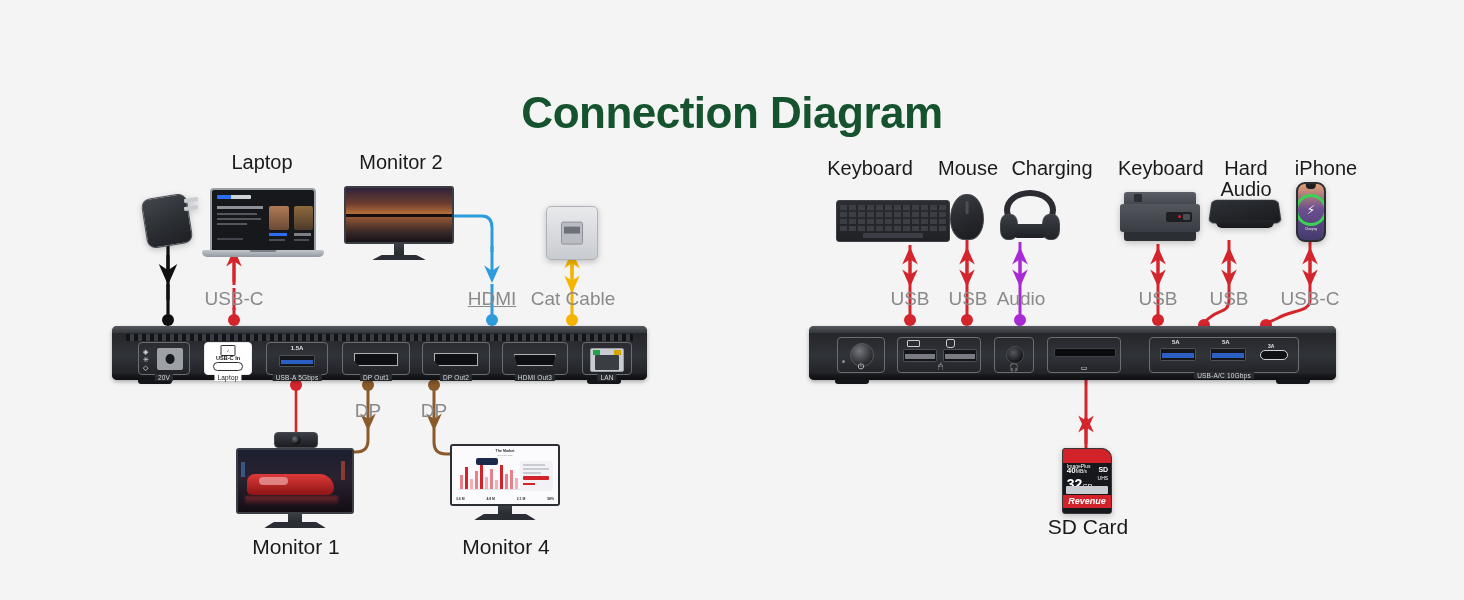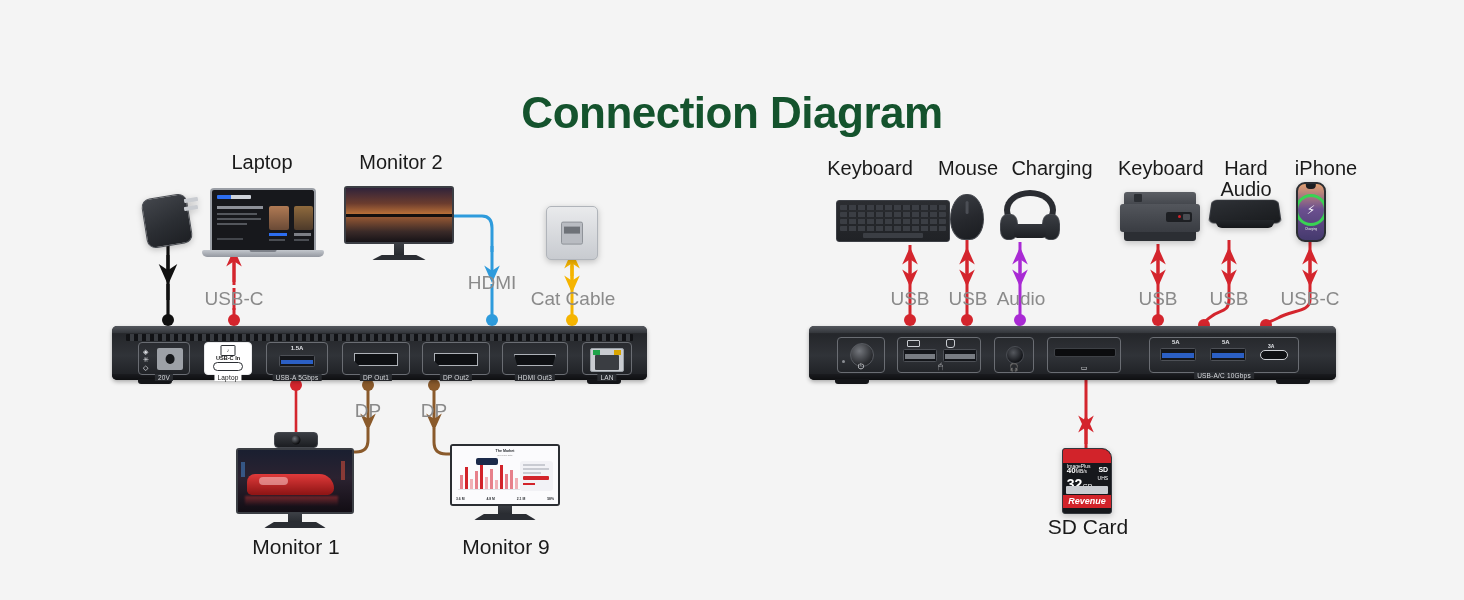--- a/index.html
+++ b/index.html
@@ -356,21 +356,21 @@
     <div class="mon-base" style="left:28px;top:69px;width:54px;height:5px;clip-path:polygon(0 100%,18% 0,82% 0,100% 100%);"></div>
   </div>
 
   <div class="abs wallplate shadow-sm" style="left:546px;top:206px;width:52px;height:54px;">
     <div class="rj">
         <i></i>
       </div>
   </div>
 
   <div class="abs cablelabel" style="left:184px;top:288px;width:100px;">USB-C</div>
-  <div class="abs cablelabel" style="left:442px;top:272px;width:100px;">HDMI</div>
+  <div class="abs cablelabel" style="left:442px;top:288px;width:100px;text-decoration:underline;">HDMI</div>
   <div class="abs cablelabel" style="left:518px;top:288px;width:110px;">Cat Cable</div>
   <div class="abs cablelabel" style="left:340px;top:400px;width:56px;">DP</div>
   <div class="abs cablelabel" style="left:406px;top:400px;width:56px;">DP</div>
 
   <div class="abs dock" style="left:112px;top:326px;width:535px;height:54px;">
     <div class="topedge"></div>
     <div class="vents"></div>
     <div class="bottomedge"></div>
     <div class="foot" style="left:26px;"></div>
     <div class="foot" style="right:26px;"></div>
@@ -472,21 +472,21 @@
       <div style="position:absolute;left:4px;right:4px;bottom:3px;display:flex;justify-content:space-between;">
         <span style="font-size:3.4px;color:#2b2e33;font-weight:bold;">3.6 M</span>
         <span style="font-size:3.4px;color:#2b2e33;font-weight:bold;">4.8 M</span>
         <span style="font-size:3.4px;color:#2b2e33;font-weight:bold;">2.1 M</span>
         <span style="font-size:3.4px;color:#2b2e33;font-weight:bold;">58%</span>
       </div>
     </div>
     <div class="mon-neck" style="left:48px;top:62px;width:14px;height:10px;"></div>
     <div class="mon-base" style="left:24px;top:70px;width:62px;height:6px;clip-path:polygon(0 100%,16% 0,84% 0,100% 100%);"></div>
   </div>
-  <div class="abs caption" style="left:446px;top:536px;width:120px;font-size:21px;">Monitor 9</div>
+  <div class="abs caption" style="left:446px;top:536px;width:120px;font-size:21px;">Monitor 4</div>
 
   <div class="abs caption" style="left:812px;top:158px;width:116px;">Keyboard</div>
   <div class="kb" style="left:836px;top:200px;width:114px;height:42px;">
     <div class="kbrow" style="top:4px;"></div>
     <div class="kbrow" style="top:11px;"></div>
     <div class="kbrow" style="top:18px;"></div>
     <div class="kbrow" style="top:25px;"></div>
     <div style="position:absolute;left:26px;right:26px;bottom:3px;height:5px;background:#3b3e44;border-radius:1px;"></div>
   </div>
 

